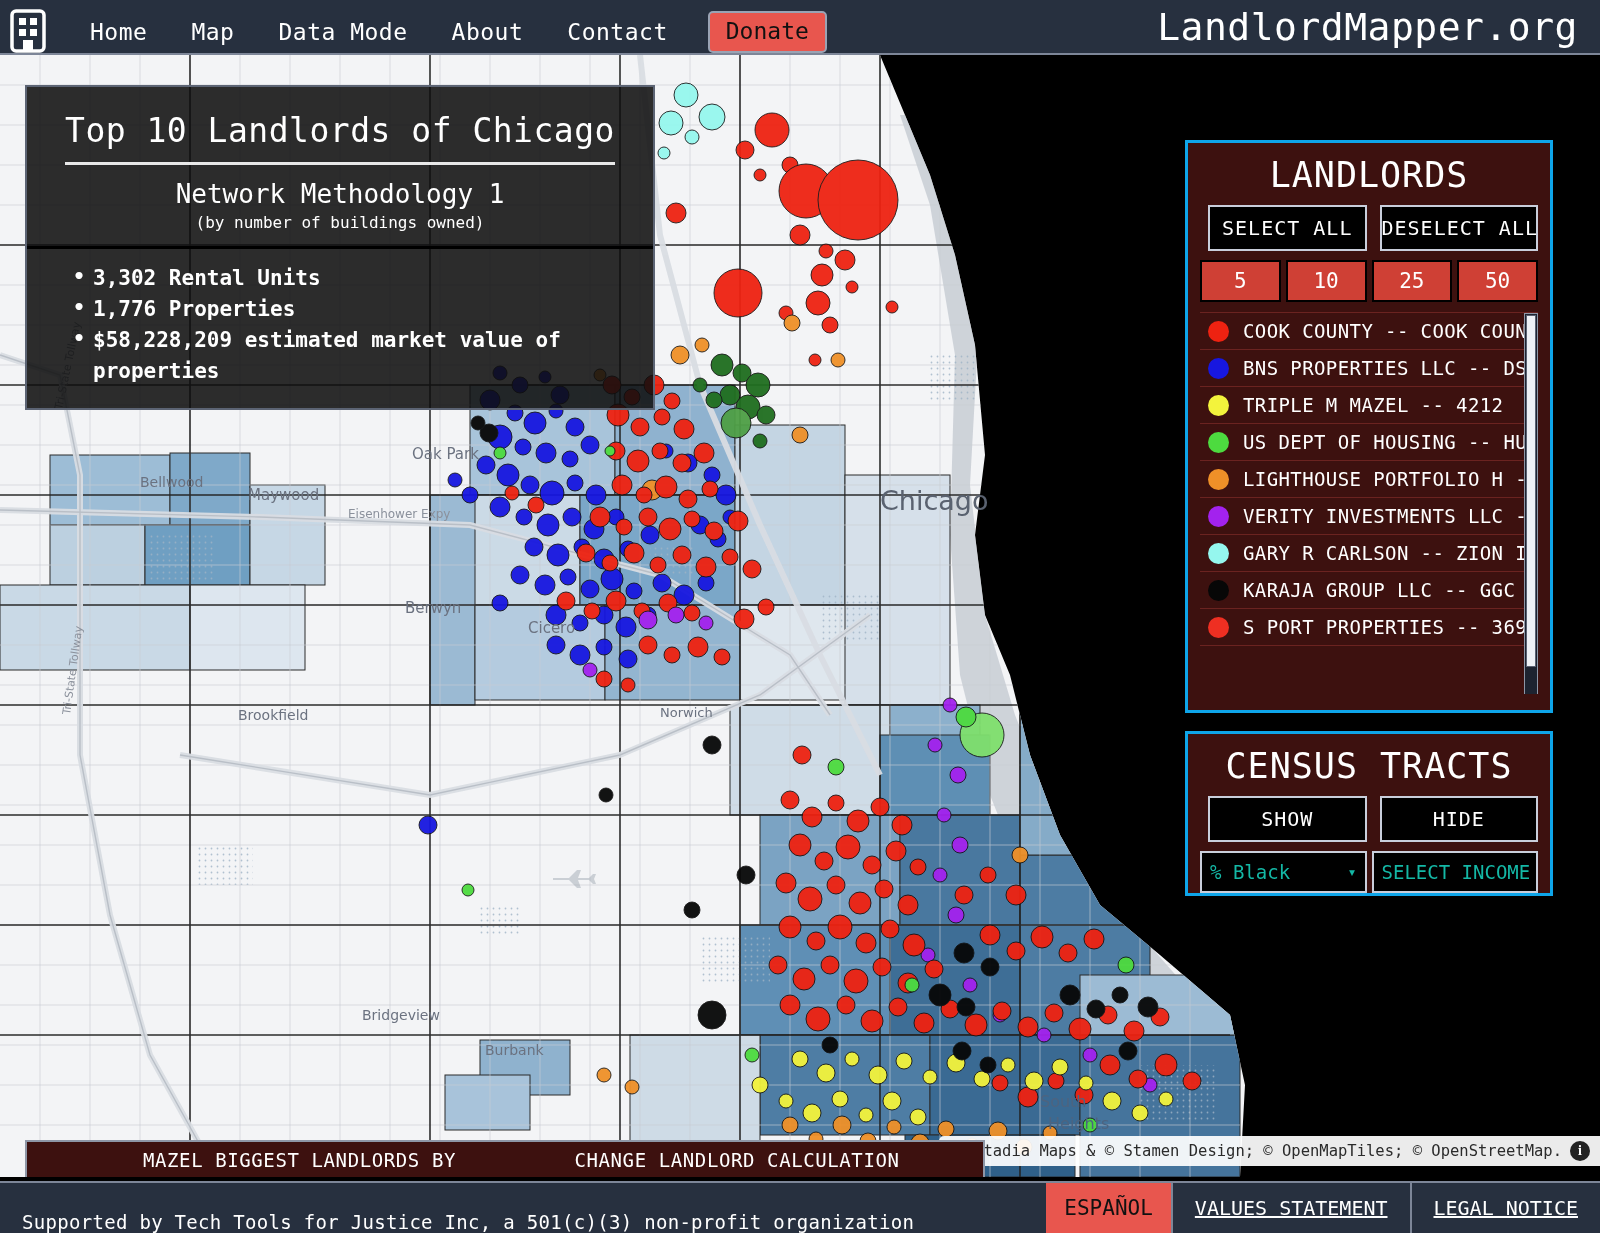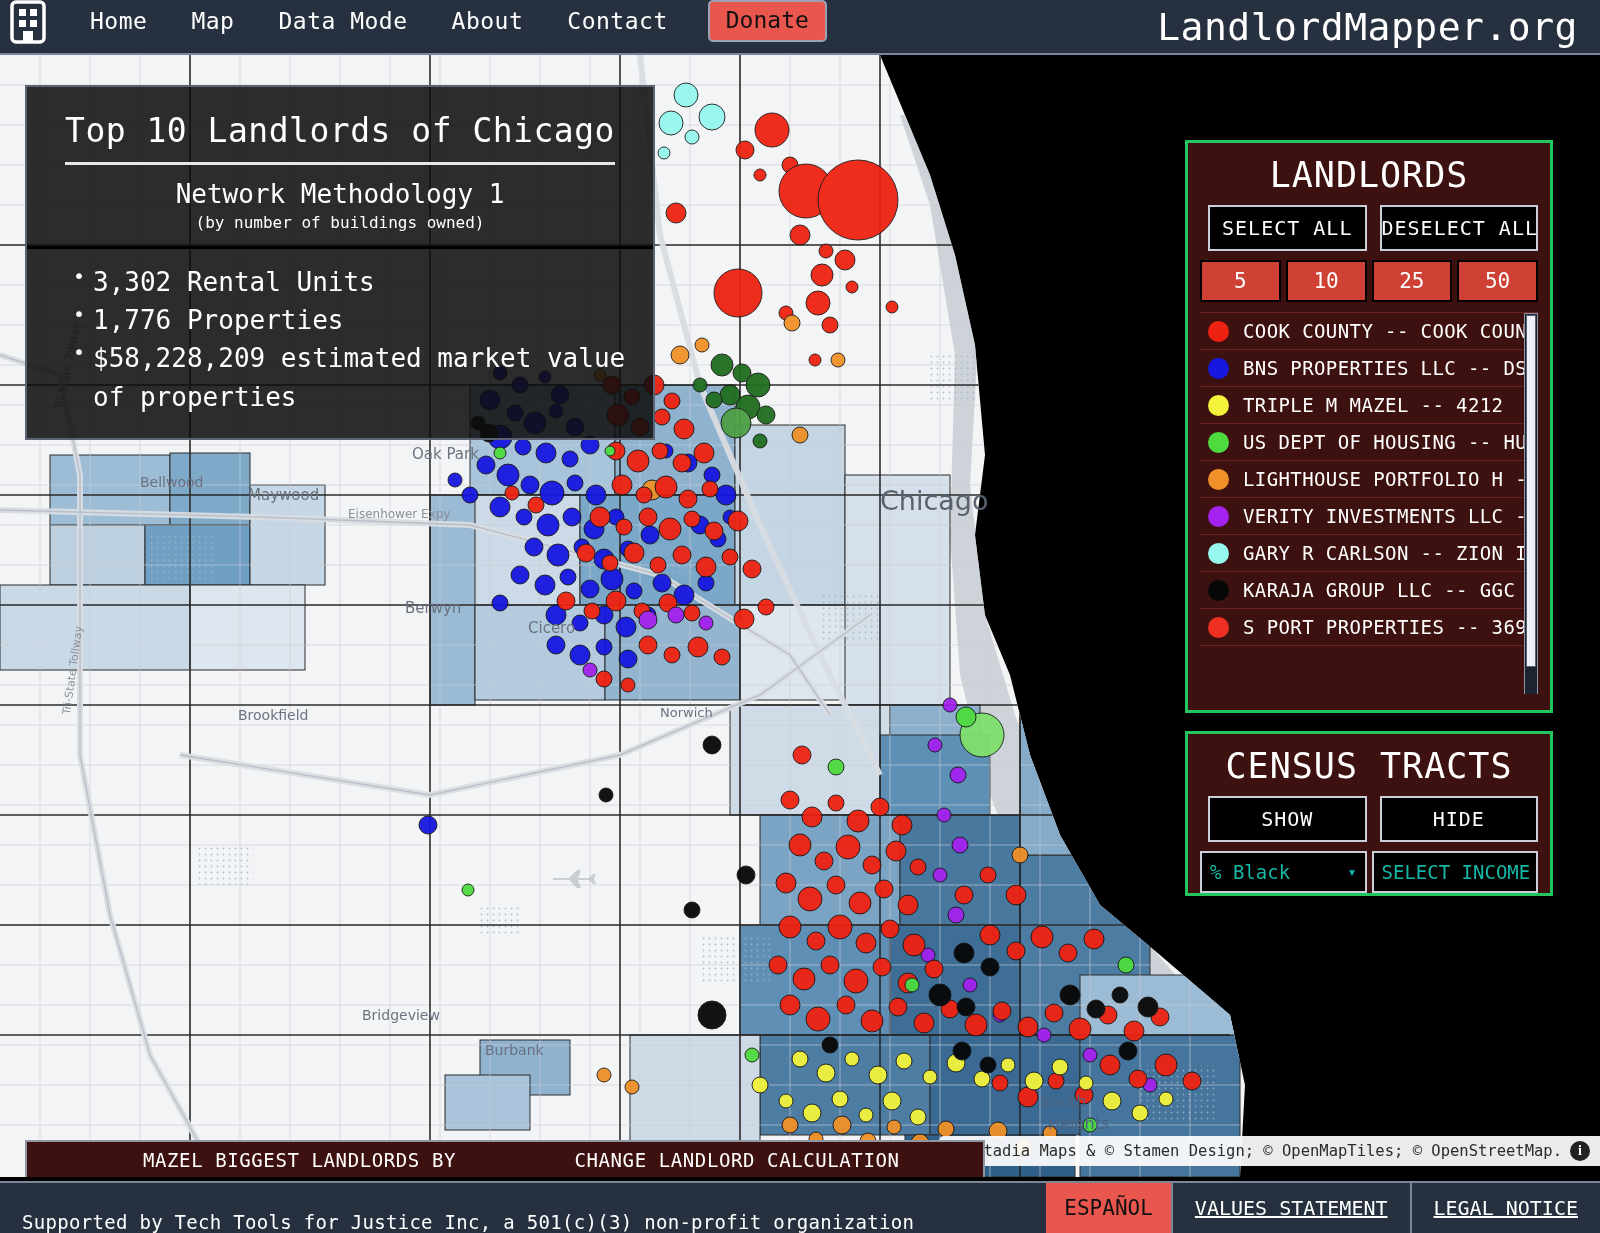--- a/index.html
+++ b/index.html
@@ -7,21 +7,21 @@
     width: 1600px; height: 1233px;
     background: #000;
     font-family: "DejaVu Sans Mono", "Liberation Mono", monospace;
     overflow: hidden;
   }
   #app { position: relative; width: 1600px; height: 1233px; background: #000; }
 
   
   #topnav {
     position: absolute; left: 0; top: 0; width: 1600px; height: 55px;
-    background: #27303f; display: flex; align-items: flex-start;
+    background: #27303f; display: flex; align-items: flex-end;
     border-bottom: 2px solid #7d8698;
   }
   #logo-icon { margin-left: 10px; width: 36px; height: 44px; flex: none; }
   .nav-links { display: flex; align-items: center; gap: 0px; margin-left: 22px; }
   .nav-link {
     color: #fff; font-size: 23px; letter-spacing: 0.5px;
     padding: 4px 22px; cursor: pointer; white-space: nowrap;
     font-family: "DejaVu Sans Mono", monospace;
   }
   #donate-btn {
@@ -66,29 +66,29 @@
   }
   #info-title {
     text-align: center; font-size: 33px; letter-spacing: 0.5px;
     padding: 10px 0 12px; margin: 0 38px;
     border-bottom: 3px solid #e8e8e8;
   }
   #info-subtitle { text-align: center; font-size: 26px; padding-top: 14px; }
   #info-note { text-align: center; font-size: 16px; padding: 4px 0 14px; }
   #info-divider { height: 3px; background: #000; margin: 0 0 14px; }
   #info-stats { list-style: none; padding: 0 0 0 46px; }
-  #info-stats li { font-size: 26px; line-height: 1.47; position: relative; padding-left: 20px; }
+  #info-stats li { font-size: 21px; line-height: 1.47; position: relative; padding-left: 20px; font-weight: bold; }
   #info-stats li:before {
     content: "\2022"; position: absolute; left: 0; top: -1px; font-size: 20px;
   }
 
   
   .panel {
     position: absolute; background: #3d110f;
-    border: 3px solid #22c55e;
+    border: 3px solid #0ea5e9;
   }
   #landlords-panel { left: 1185px; top: 85px; width: 368px; height: 573px; }
   #census-panel   { left: 1185px; top: 676px; width: 368px; height: 165px; }
   .panel-title {
     color: #fff; font-size: 35px; text-align: center;
     padding: 12px 0 10px; letter-spacing: 1px;
   }
   .btn-row { display: flex; gap: 5px; padding: 0 12px; }
   .dark-btn {
     flex: 1; background: #000; color: #fff; border: 2px solid #c9cedb;

